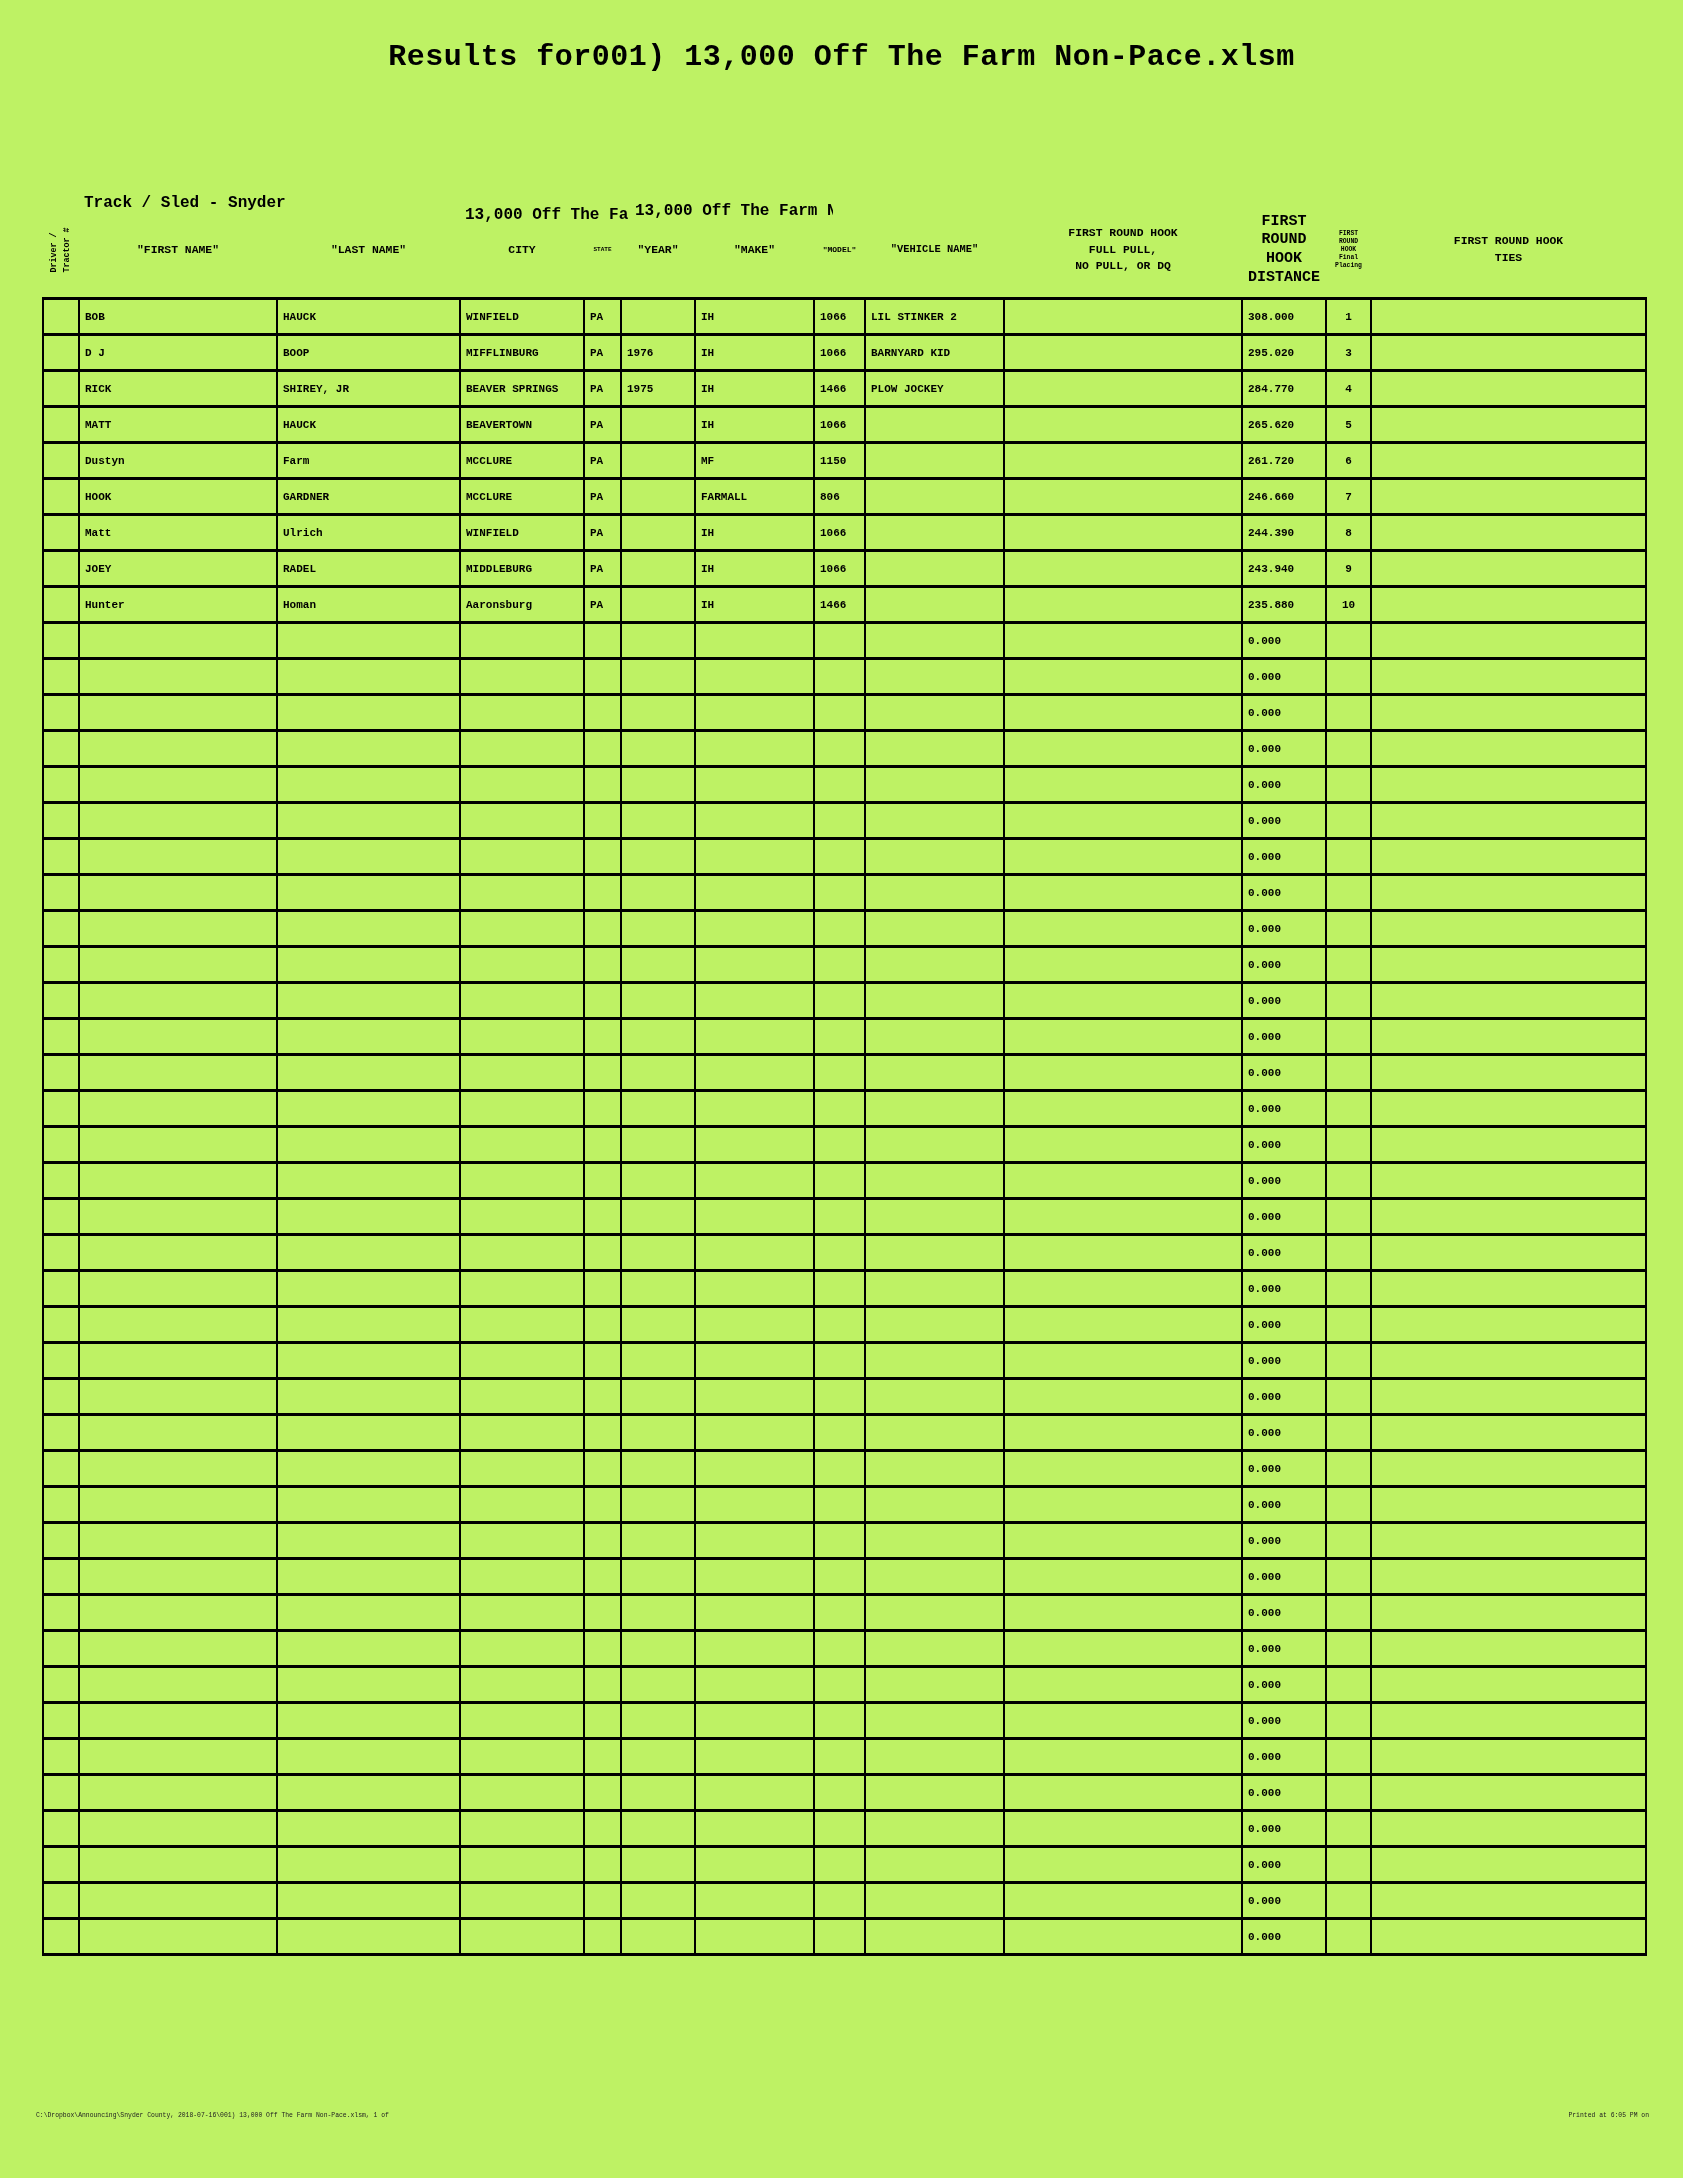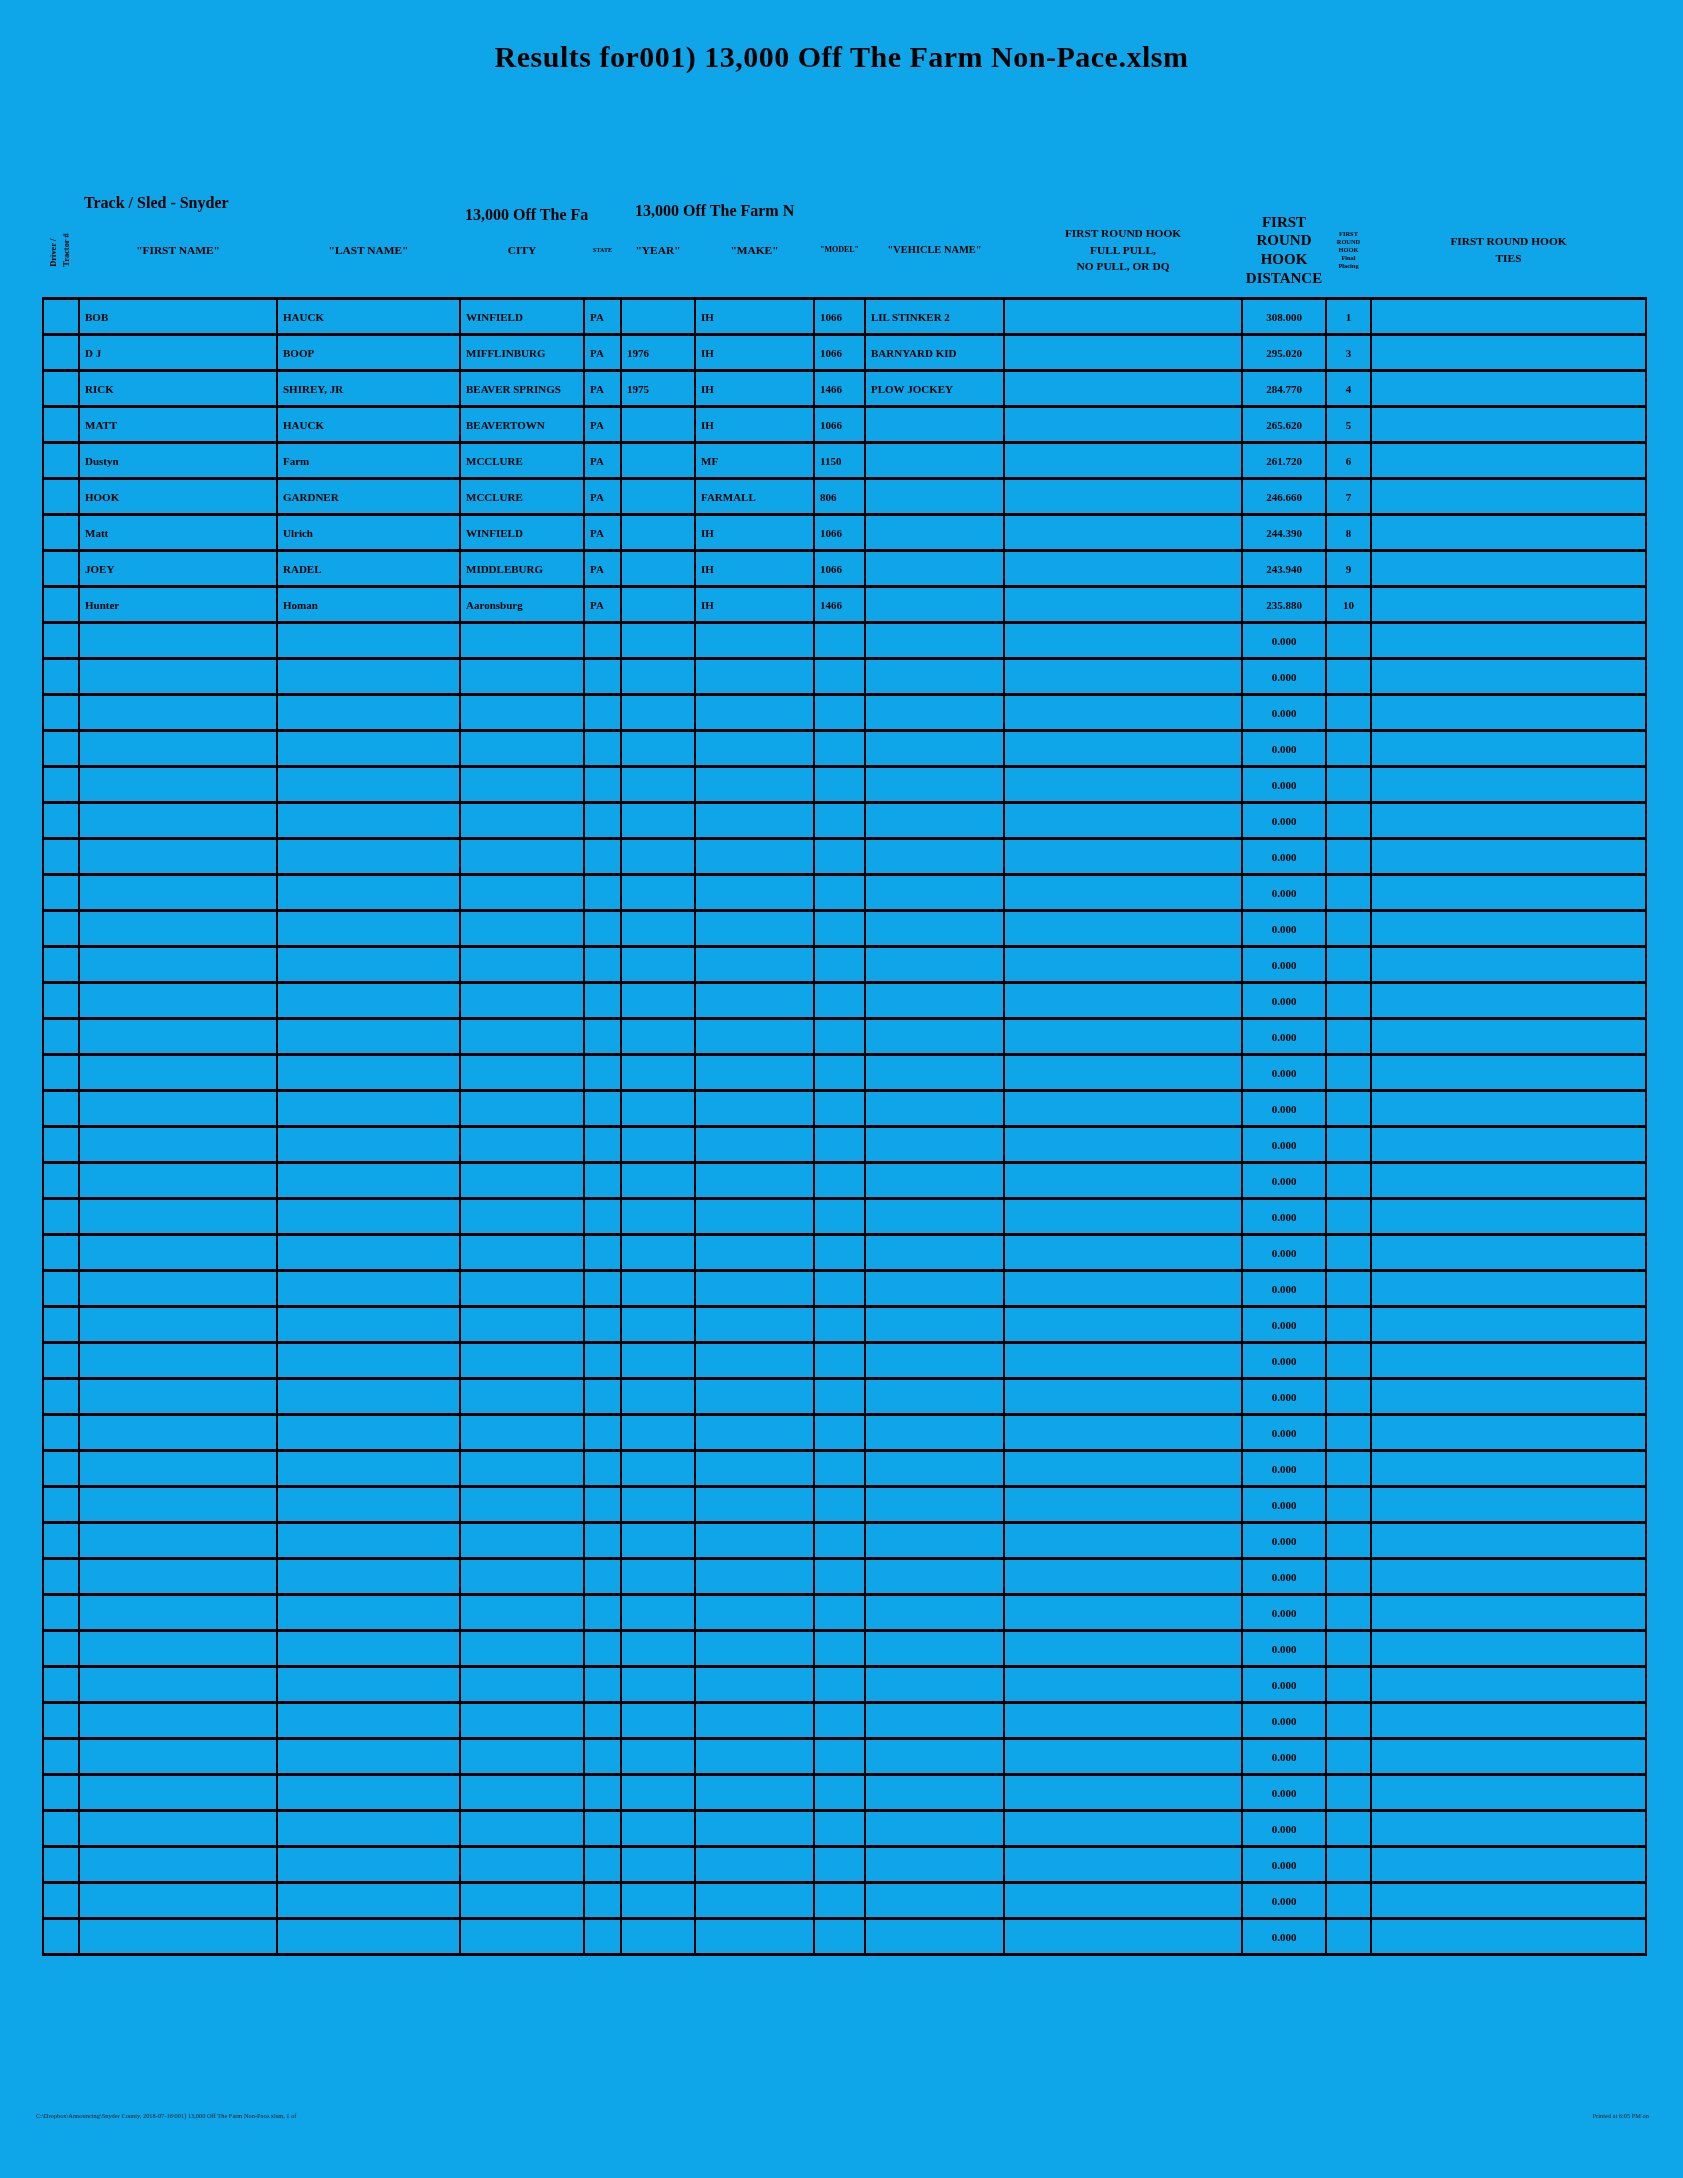--- a/index.html
+++ b/index.html
@@ -1,20 +1,20 @@
 <!DOCTYPE html>
 <html><head>
 <meta charset="utf-8">
 <style>
   html,body{margin:0;padding:0;background:#e8e8e8;}
   .page{
     position:relative;
     width:1683px;height:2178px;
-    background:#0ea5e9;
-    font-family:Liberation Serif, serif;
+    background:#bef264;
+    font-family:Liberation Mono, monospace;
     font-weight:bold;
     color:#000;
     overflow:hidden;
   }
   .title{
     position:absolute;top:40px;left:0;width:100%;
     text-align:center;
     font-size:30px;
     letter-spacing:0.5px;
   }
@@ -60,21 +60,21 @@
     border-top:3px solid #000;
     border-bottom:3px solid #000;
     font-size:11px;
     font-weight:bold;
     padding:0 5px;
     overflow:hidden;
     white-space:nowrap;
     vertical-align:middle;
     text-align:left;
   }
-  tbody td.col-distance{text-align:center;margin-top:24px;}
+  tbody td.col-distance{text-align:left;margin-top:24px;}
   tbody td.col-placing{text-align:center;}
   .footer-left{
     position:absolute;left:36px;top:2112px;
     font-size:6.4px;font-weight:normal;color:#222;
     white-space:nowrap;
   }
   .footer-right{
     position:absolute;right:34px;top:2112px;
     font-size:6.4px;font-weight:normal;color:#222;
     white-space:nowrap;

